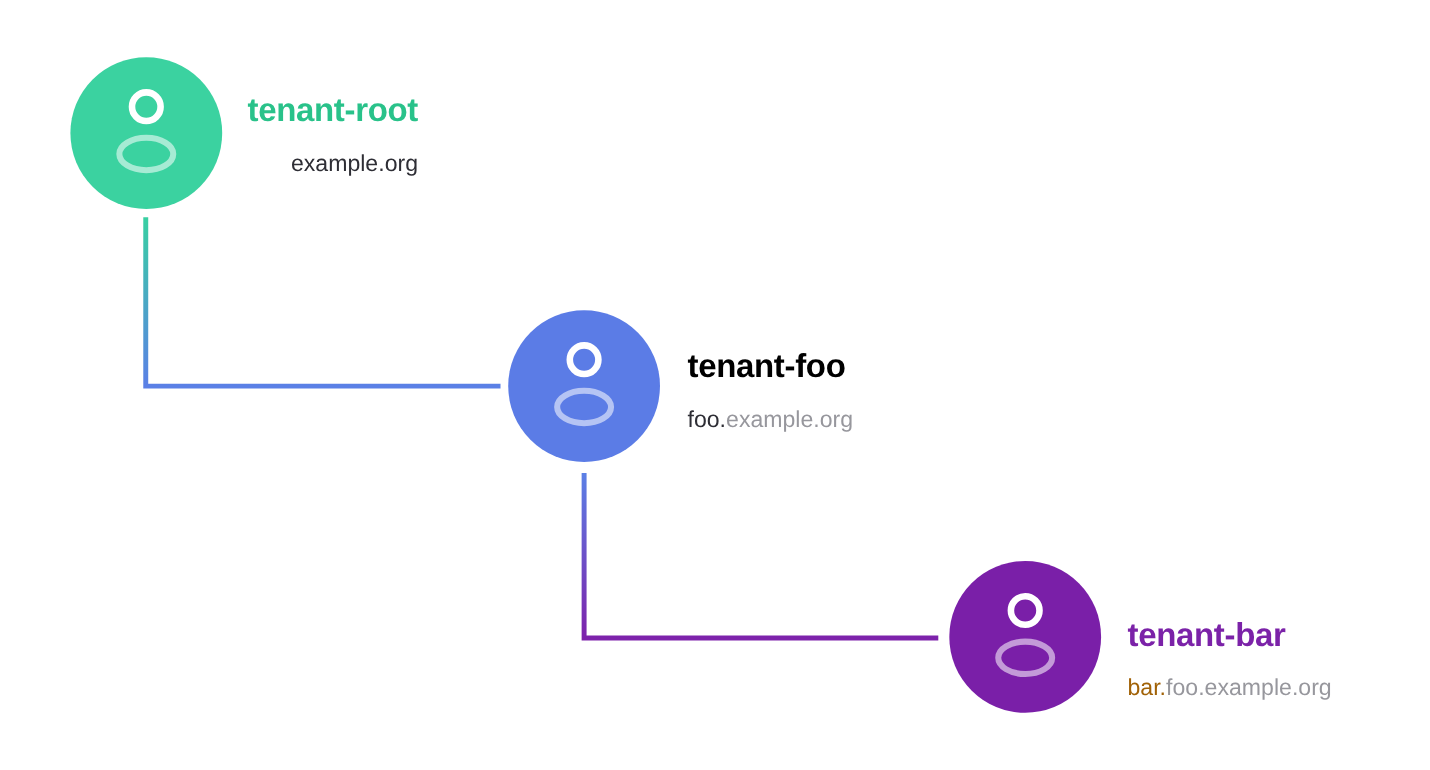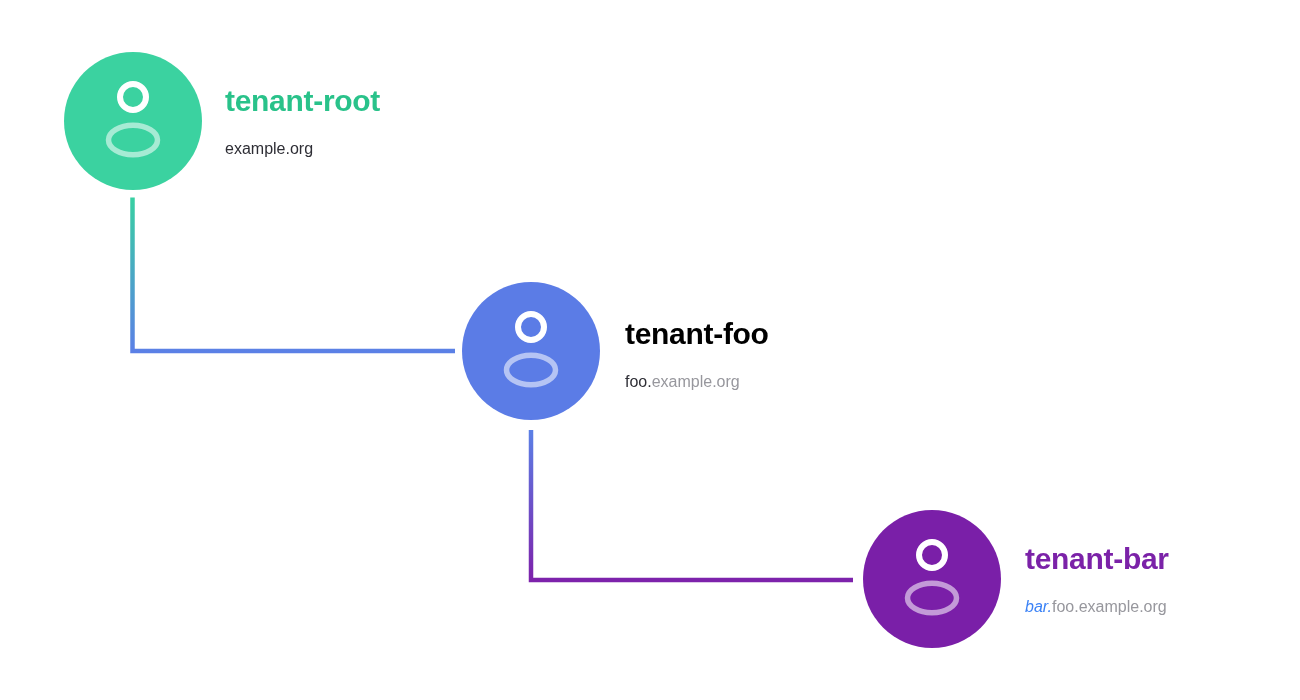--- a/index.html
+++ b/index.html
@@ -41,23 +41,24 @@
     white-space: nowrap;
   }
   .node-title {
     font-size: 30px;
     line-height: 32px;
     font-weight: 700;
     letter-spacing: -0.3px;
   }
   .node-domain {
     margin-top: 20px;
-    font-size: 16px;
+    font-size: 21px;
     line-height: 24px;
     font-weight: 400;
+    text-align: right;
   }
 </style>
 </head>
 <body>
 
 <div class="canvas">
 
   <svg class="diagram-svg" width="1300" height="700" viewBox="0 0 1300 700">
     <defs>
       <linearGradient id="grad-root-foo" gradientUnits="userSpaceOnUse" x1="0" y1="197" x2="0" y2="351">
@@ -102,17 +103,17 @@
     <div class="node-title" style="color: rgb(41, 194, 138);">tenant-root</div>
     <div class="node-domain"><span style="color: rgb(46, 46, 53);">example.org</span><span style="color: rgb(151, 151, 157);"></span></div>
   </div>
 
   <div class="node-text" style="left:625px; top:318px">
     <div class="node-title" style="color: #000000;">tenant-foo</div>
     <div class="node-domain"><span style="color: rgb(46, 46, 53); margin-top: 30px;">foo.</span><span style="color: rgb(151, 151, 157);">example.org</span></div>
   </div>
 
   <div class="node-text" style="left:1025px; top:543px">
-    <div class="node-title" style="color: rgb(123, 34, 168);">tenant-bar</div>
-    <div class="node-domain"><span style="color: #3b82f6; font-style: italic;">bar.</span><span style="color: rgb(151, 151, 157);">foo.example.org</span></div>
+    <div class="node-title" style="color: rgb(123, 34, 168); margin-top: 19px;">tenant-bar</div>
+    <div class="node-domain"><span style="color: #a16207;">bar.</span><span style="color: rgb(151, 151, 157);">foo.example.org</span></div>
   </div>
 
 </div>
 
 </body></html>

